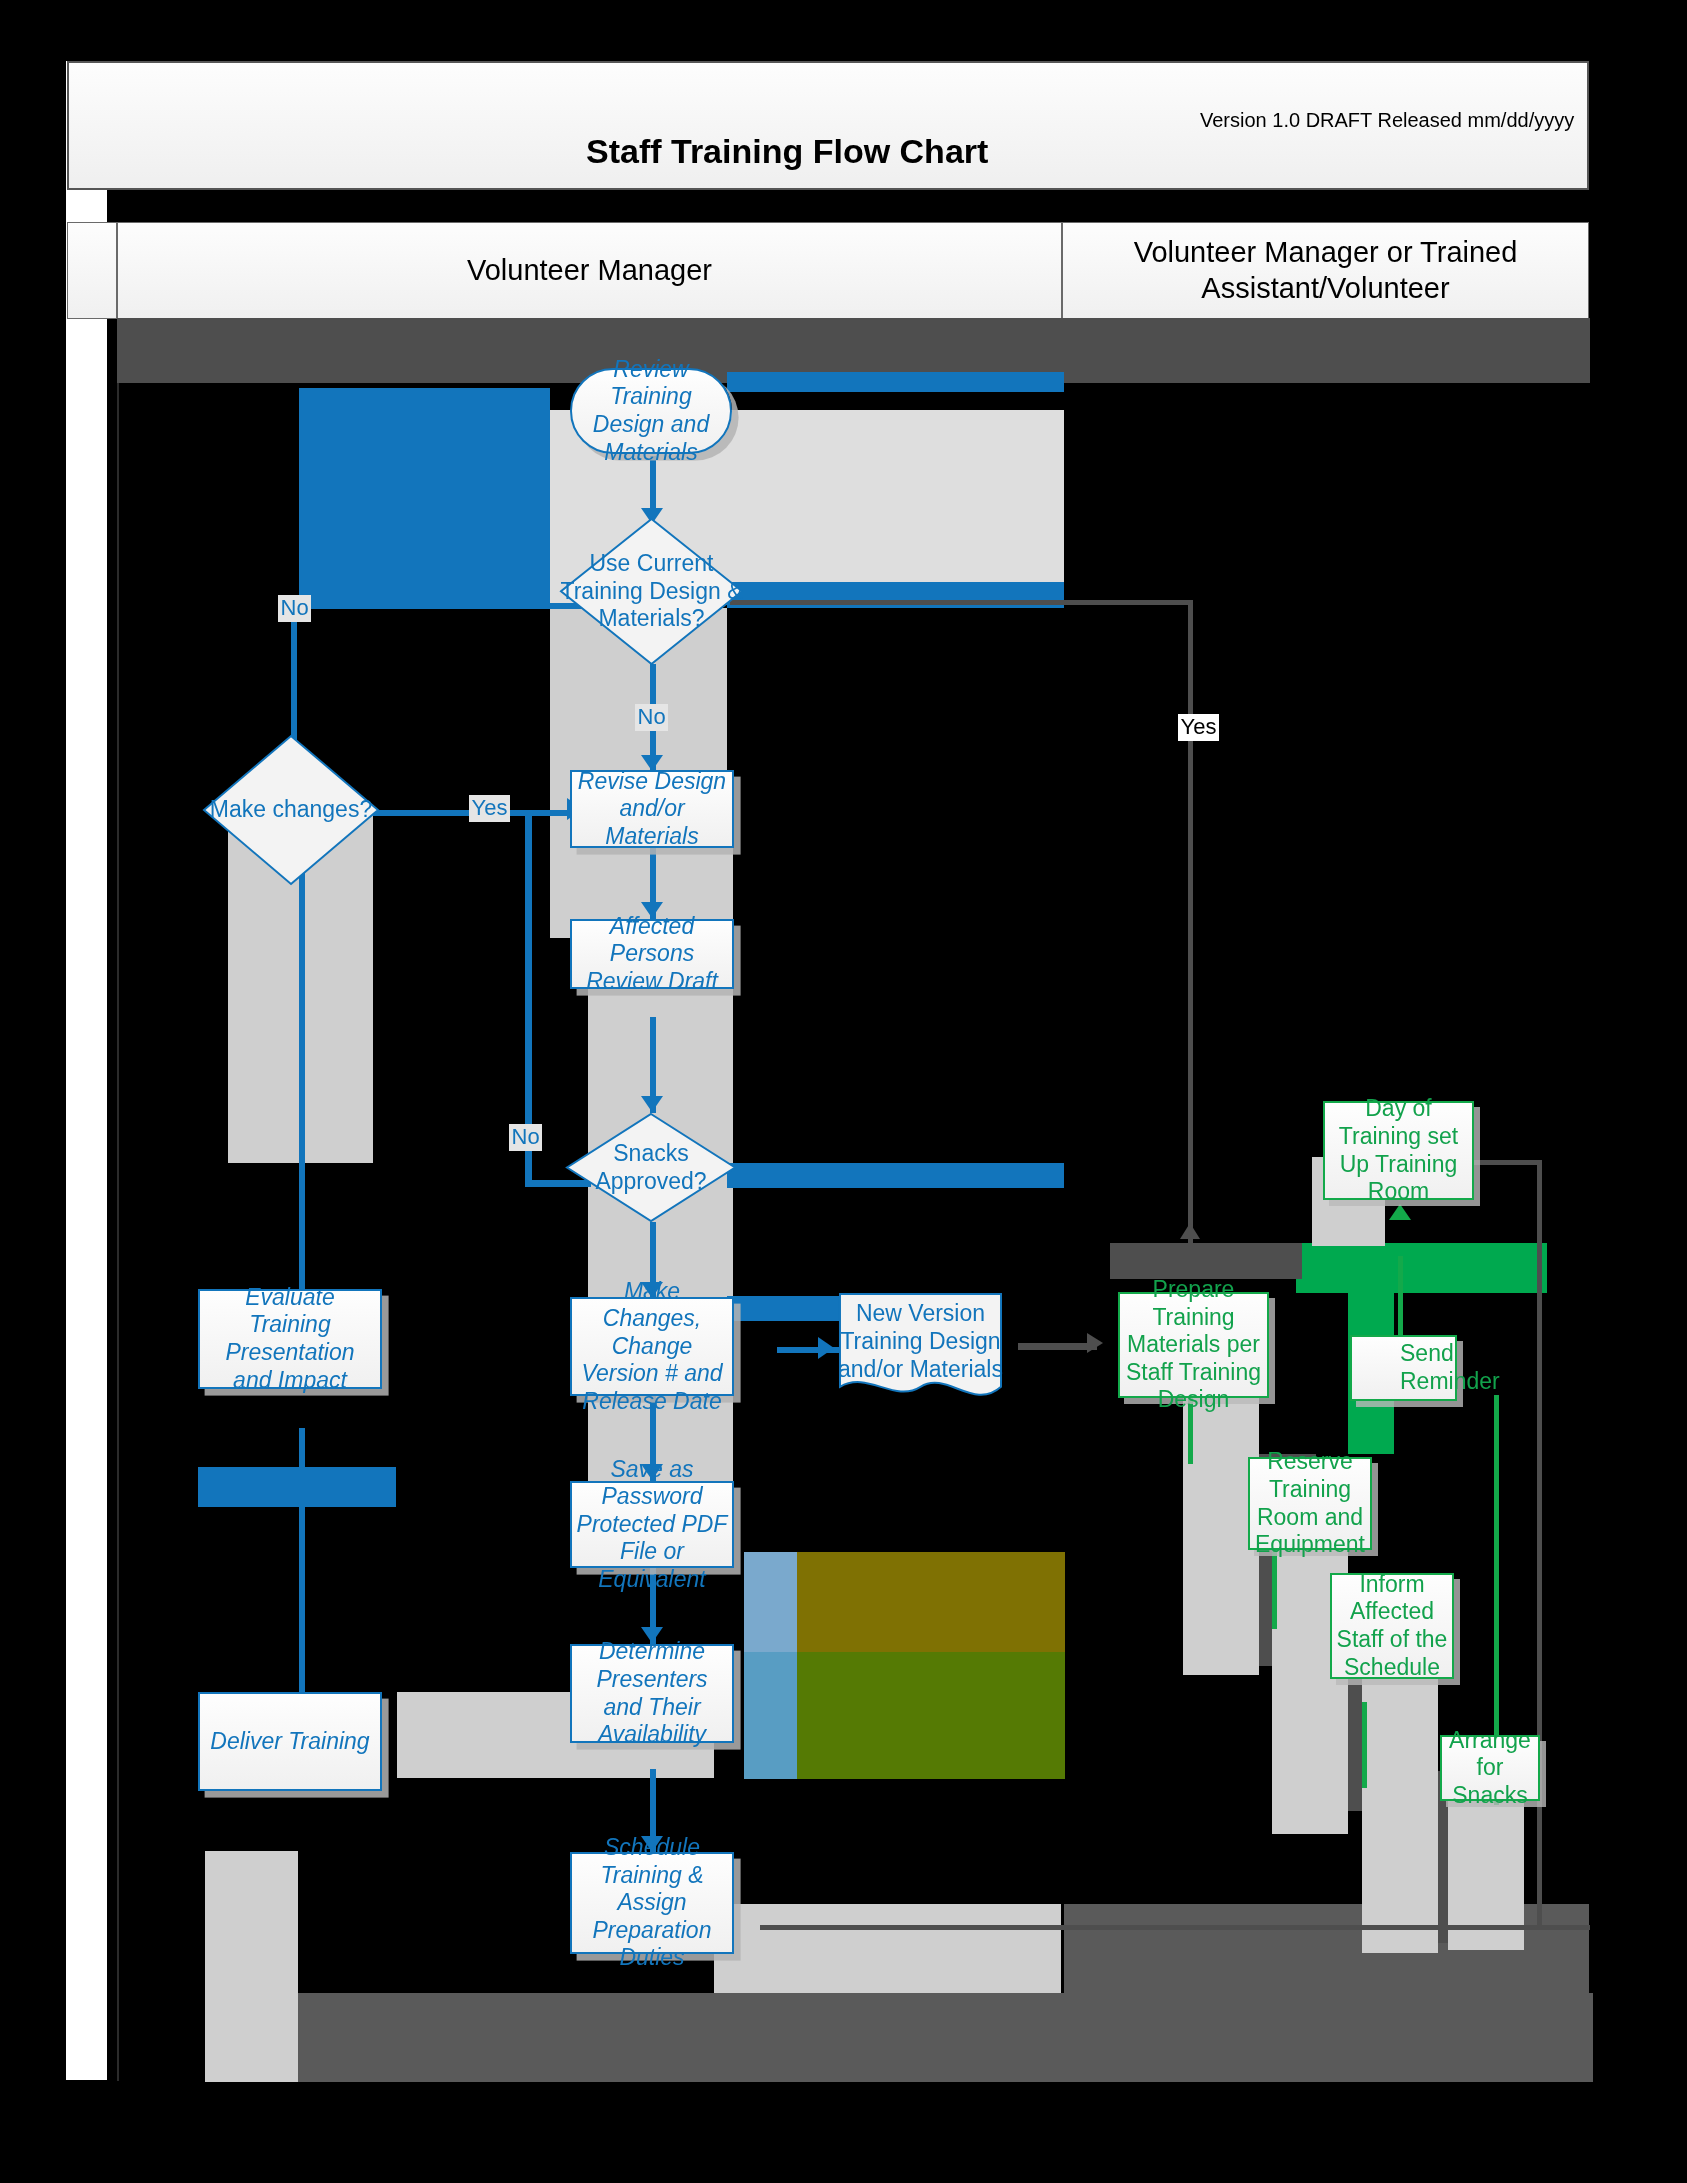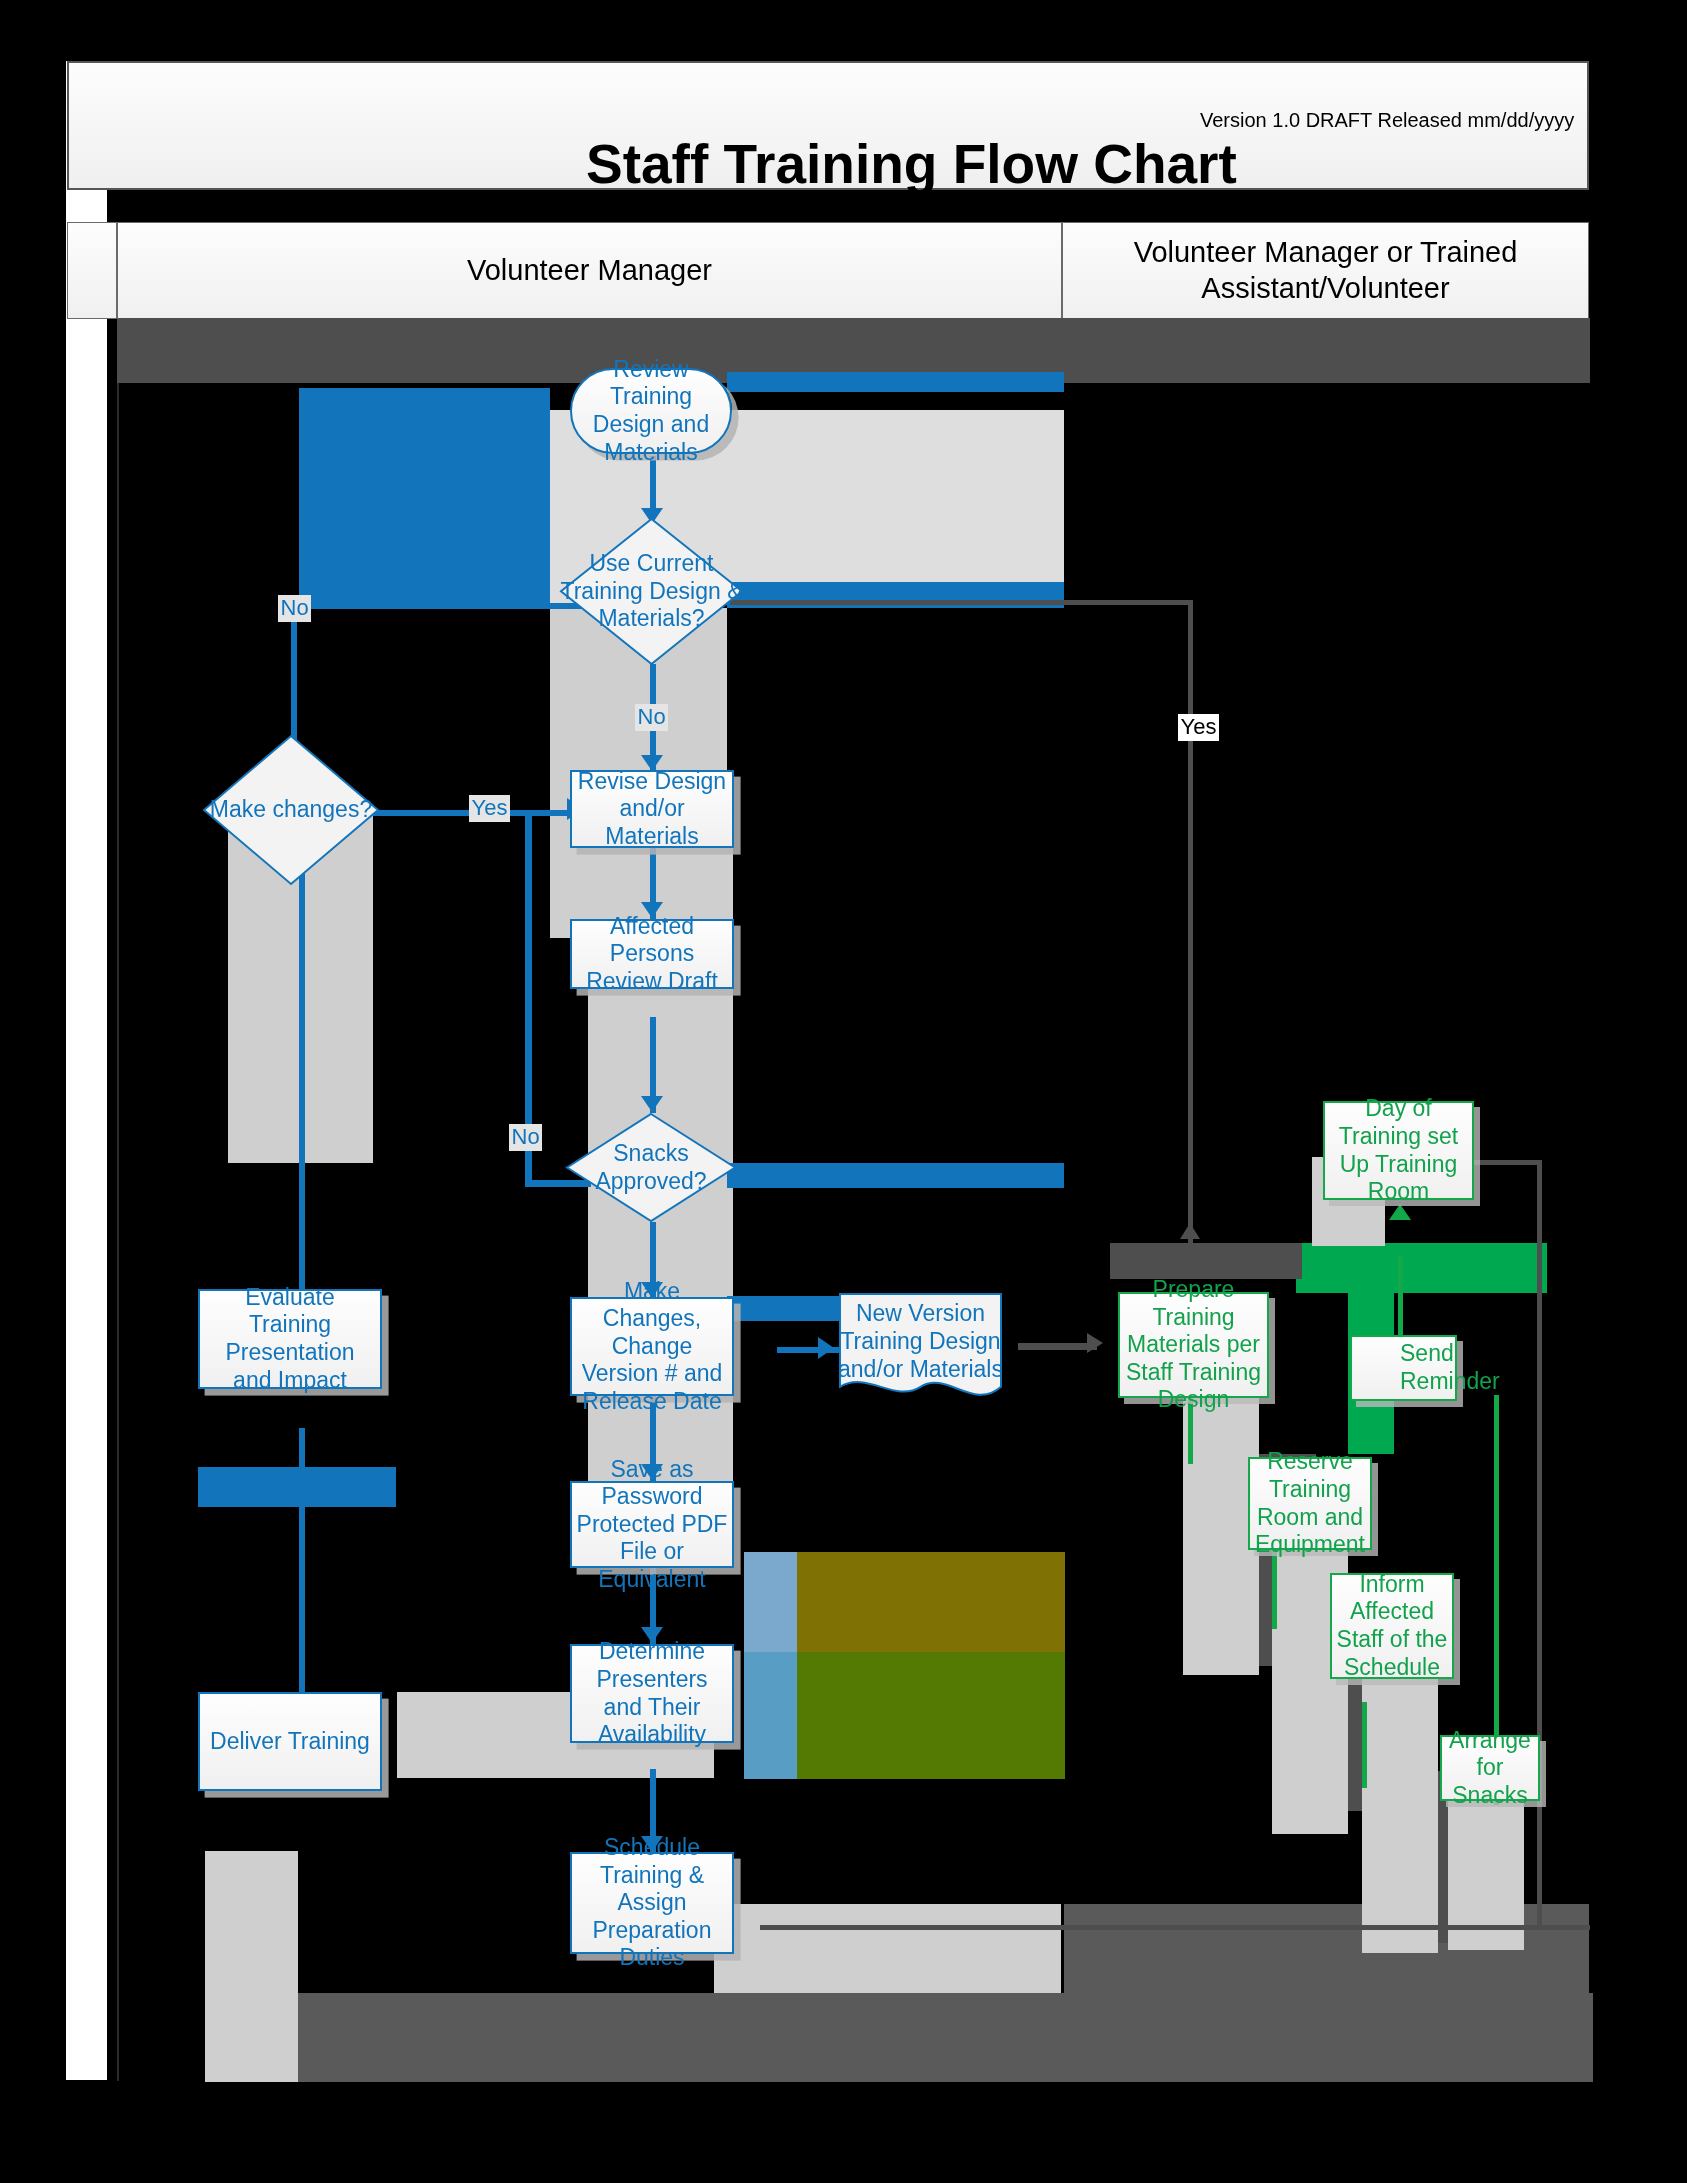--- a/index.html
+++ b/index.html
@@ -10,37 +10,37 @@
 
   
   .sheet{position:absolute;background:#fff;}
   .hdrbox{position:absolute;background:linear-gradient(#fdfdfd,#efefef);
           border:2px solid #565656;box-sizing:border-box;}
   .lanehdr{position:absolute;background:linear-gradient(#fdfdfd,#f0f0f0);
            border:1.3px solid #6a6a6a;box-sizing:border-box;
            display:flex;align-items:center;justify-content:center;text-align:center;}
   .lanehdr span{color:#000;font-size:29px;line-height:1.22;}
 
-  .title{position:absolute;color:#000;font-weight:bold;font-size:55px;
+  .title{position:absolute;color:#000;font-weight:bold;font-size:34px;
          white-space:nowrap;}
   .version{position:absolute;color:#000;font-size:20px;white-space:nowrap;}
 
   .darkband{position:absolute;background:#4e4e4e;}
   .blackband{position:absolute;background:#000;}
 
   
   .node{position:absolute;box-sizing:border-box;display:flex;align-items:center;
         justify-content:center;text-align:center;
         background:linear-gradient(#fefefe,#f0f0f0);
         line-height:1.2;}
   .node span{display:block;width:100%;padding:0 4px;box-sizing:border-box;}
   .proc{border:2px solid #1275bc;color:#1275bc;font-size:23px;}
   .procg{border:2px solid #13a94a;color:#12a24c;font-size:23px;}
   .term{border:2px solid #1275bc;color:#1275bc;font-size:23px;border-radius:660px;}
-  .shadow{box-shadow:6.6px 6.6px 0 rgba(180,180,180,.85);}
+  .shadow{box-shadow:6.6px 6.6px 0 rgba(180,180,180,.85);font-style:italic;}
   .shadowg{box-shadow:6px 6px 0 rgba(185,185,185,.8);}
 
   
   .dia{position:absolute;}
   .dia svg{position:absolute;inset:0;width:100%;height:100%;}
   .dia .dtext{position:absolute;inset:0;display:flex;align-items:center;
               justify-content:center;text-align:center;color:#1275bc;
               font-size:23px;line-height:1.2;}
 
   

